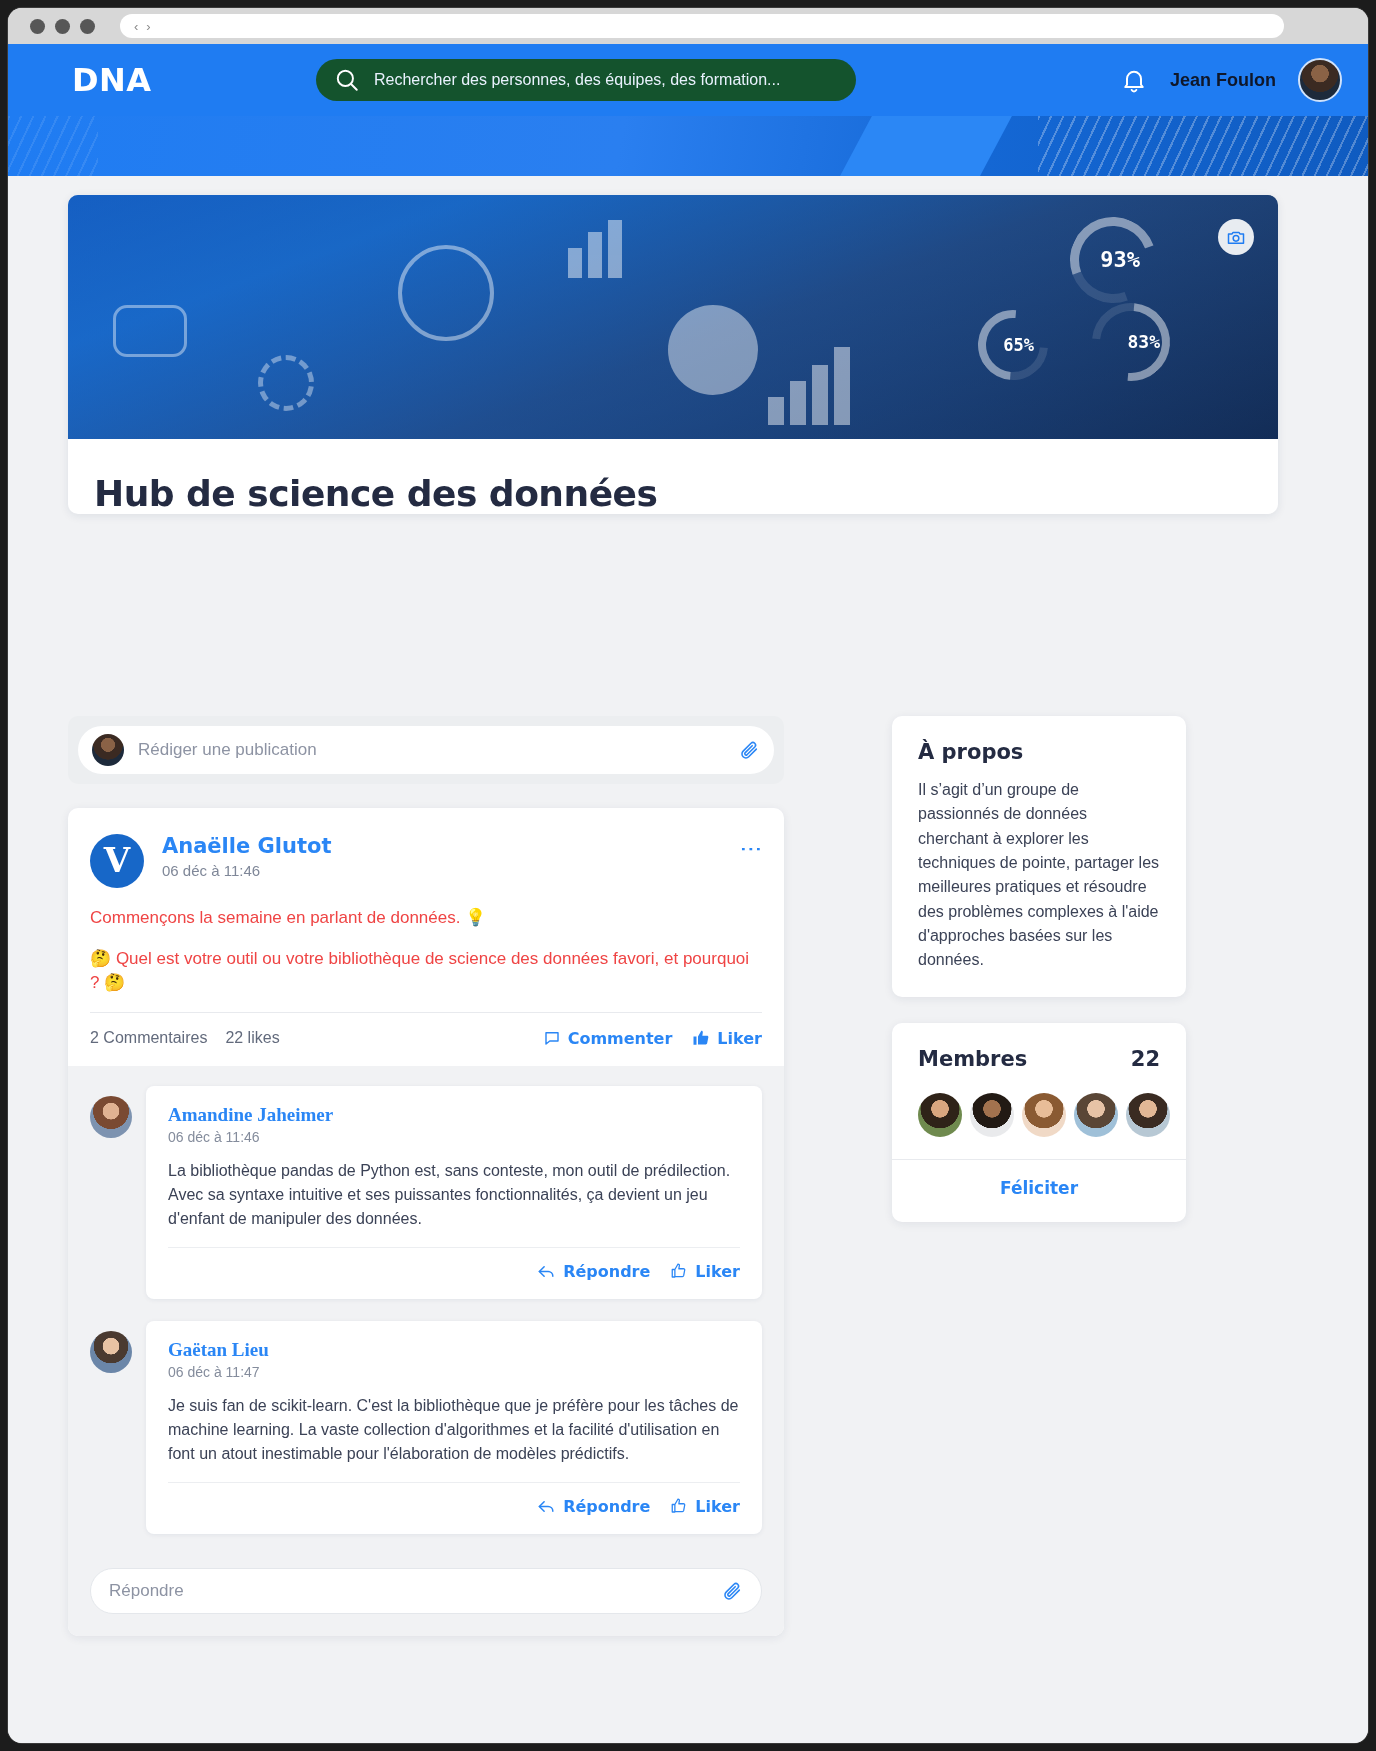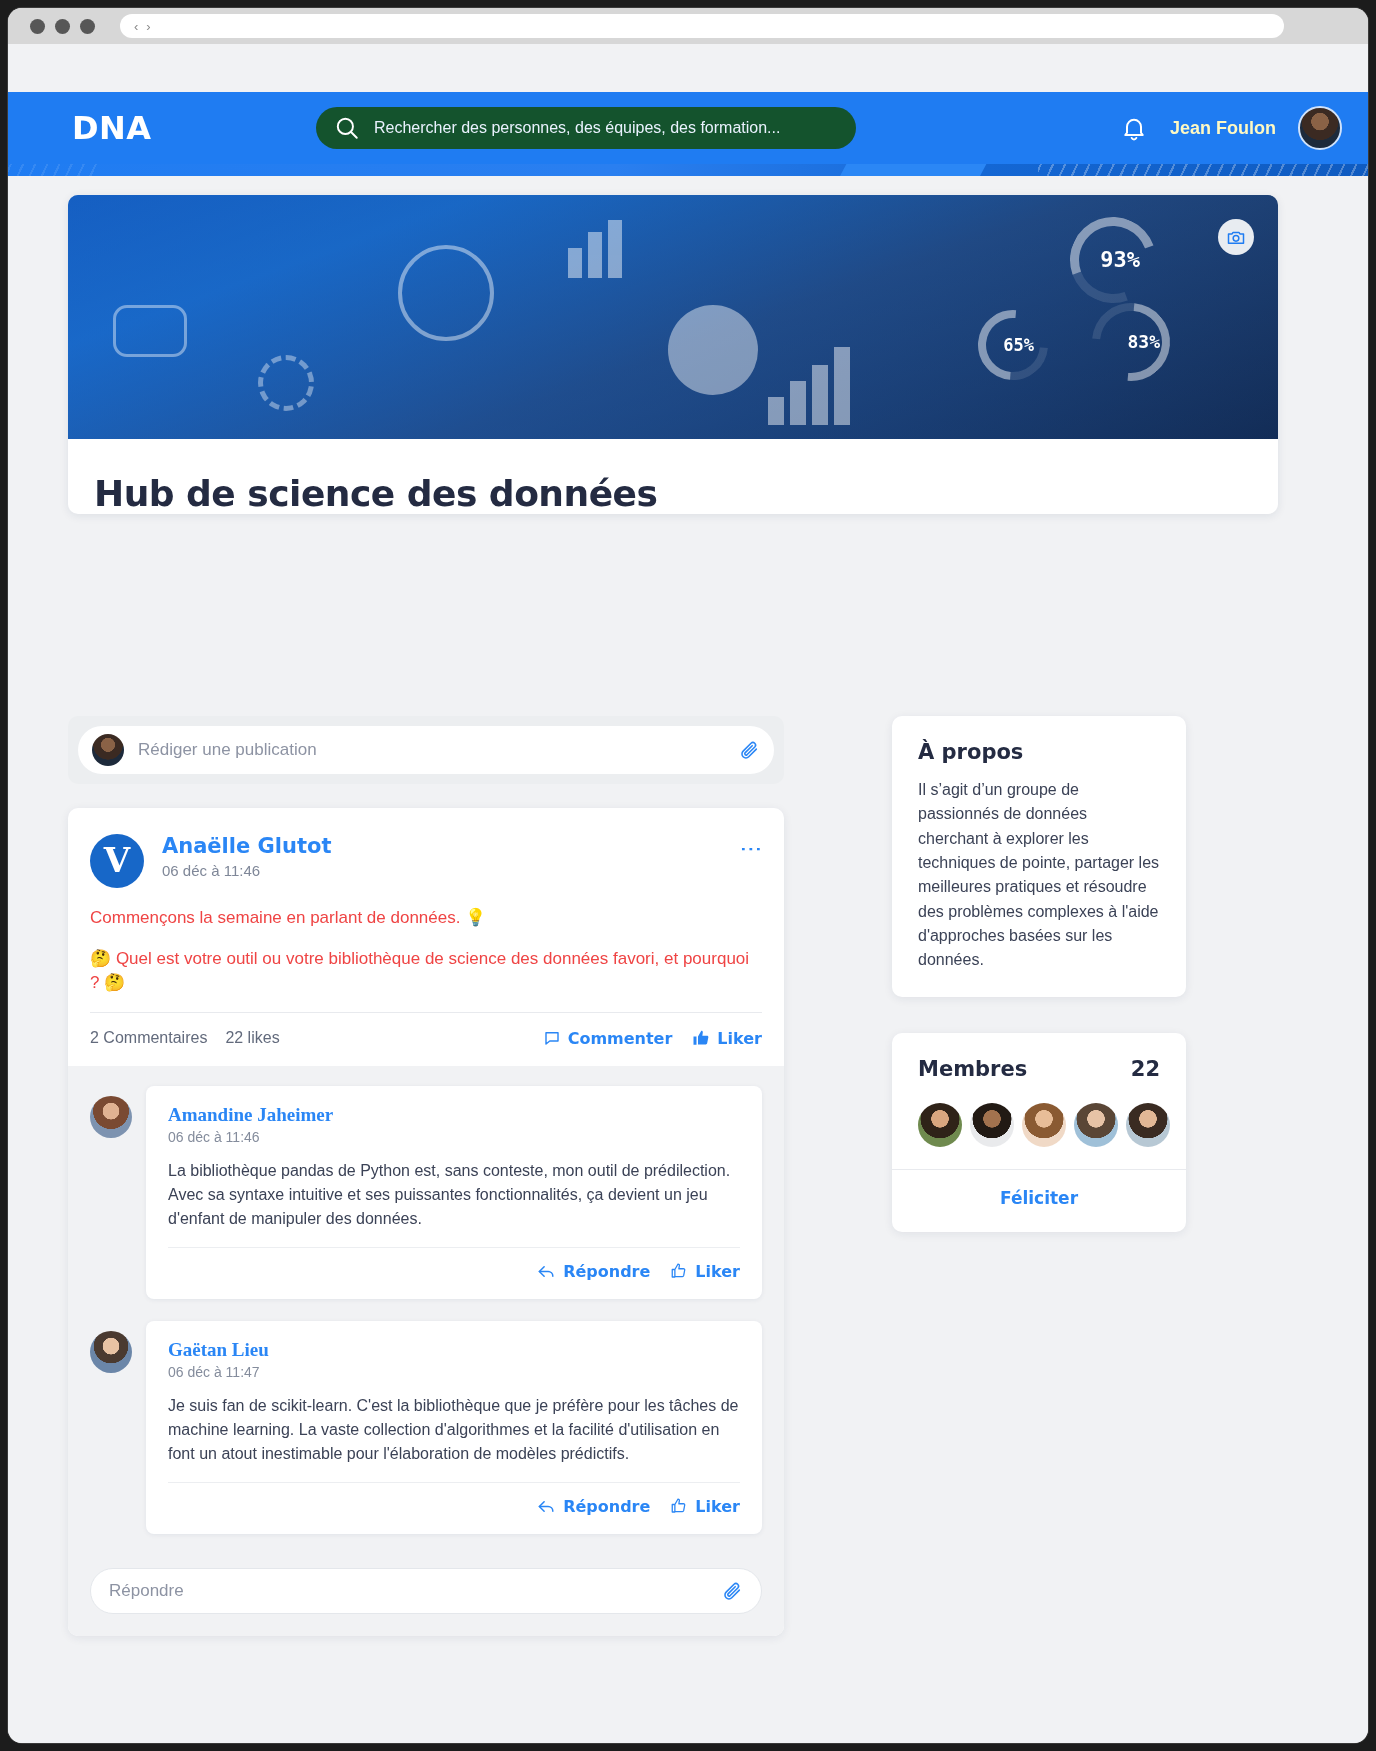--- a/index.html
+++ b/index.html
@@ -58,21 +58,20 @@
 
   
   #topbar {
     position: relative;
     height: 72px;
     background: #1f7cf2;
     display: flex;
     align-items: center;
     padding: 0 24px;
     z-index: 5;
-    margin-top: 48px;
   }
   #brand {
     font-size: 32px;
     font-weight: 700;
     color: #ffffff;
     letter-spacing: 0.5px;
     margin-left: 40px;
     font-family: "DejaVu Sans", sans-serif;
   }
   #search-box {
@@ -92,21 +91,21 @@
     color: #ffffff; font-size: 16px;
     font-family: "Liberation Sans", sans-serif;
     width: 100%;
   }
   #search-input::placeholder { color: #eaf2fe; opacity: 1; }
   #topbar-right {
     position: absolute;
     right: 26px;
     display: flex; align-items: center; gap: 22px;
   }
-  #user-name { color: #fef9c3; font-size: 18px; font-weight: 700; }
+  #user-name { color: #0f172a; font-size: 18px; font-weight: 700; }
   .avatar {
     border-radius: 50%;
     background-size: cover;
     background-position: center;
     flex: none;
   }
   #header-avatar { width: 44px; height: 44px; border: 2px solid #cfe2fb; }
 
   
   #hero-band {
@@ -329,21 +328,21 @@
   }
   .reply-inner input::placeholder { color: #8d93a3; }
 
   
   #sidebar { position: absolute; left: 884px; top: 600px; width: 294px; }
   .side-card {
     background: #fff;
     border-radius: 10px;
     box-shadow: 0 2px 10px rgba(20,40,80,.08);
     padding: 24px 26px;
-    margin-bottom: 36px;
+    margin-bottom: 26px;
   }
   .side-title {
     font-size: 21px; font-weight: 700; color: #242b42;
     font-family: "DejaVu Sans", sans-serif;
   }
   .side-text { font-size: 16px; color: #3b4256; line-height: 1.52; margin-top: 14px; }
   .members-head { display: flex; align-items: baseline; }
   .members-count {
     margin-left: auto; font-size: 21px; font-weight: 700; color: #242b42;
     font-family: "DejaVu Sans", sans-serif;

